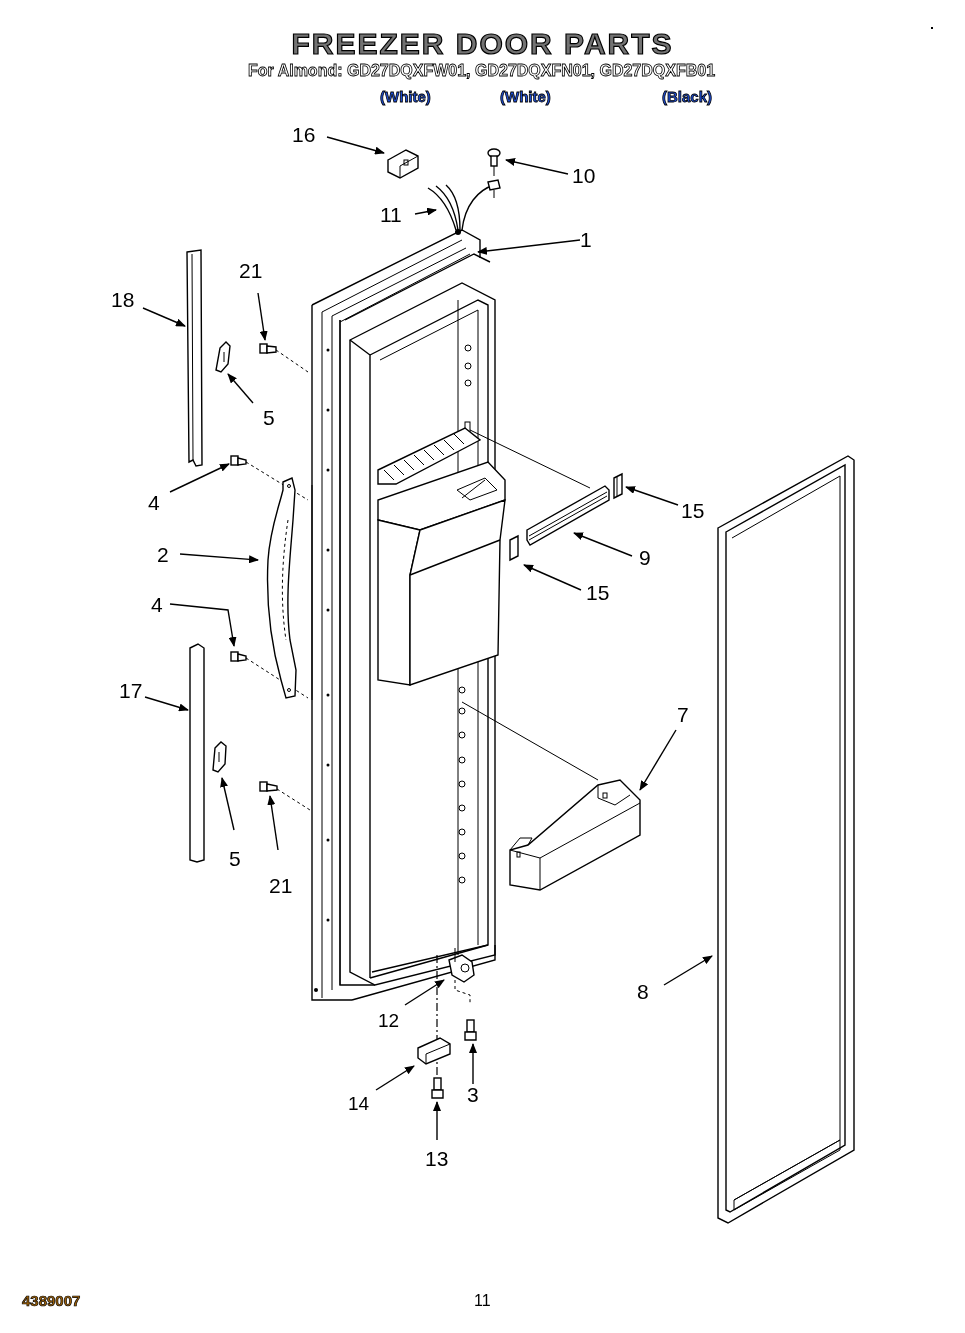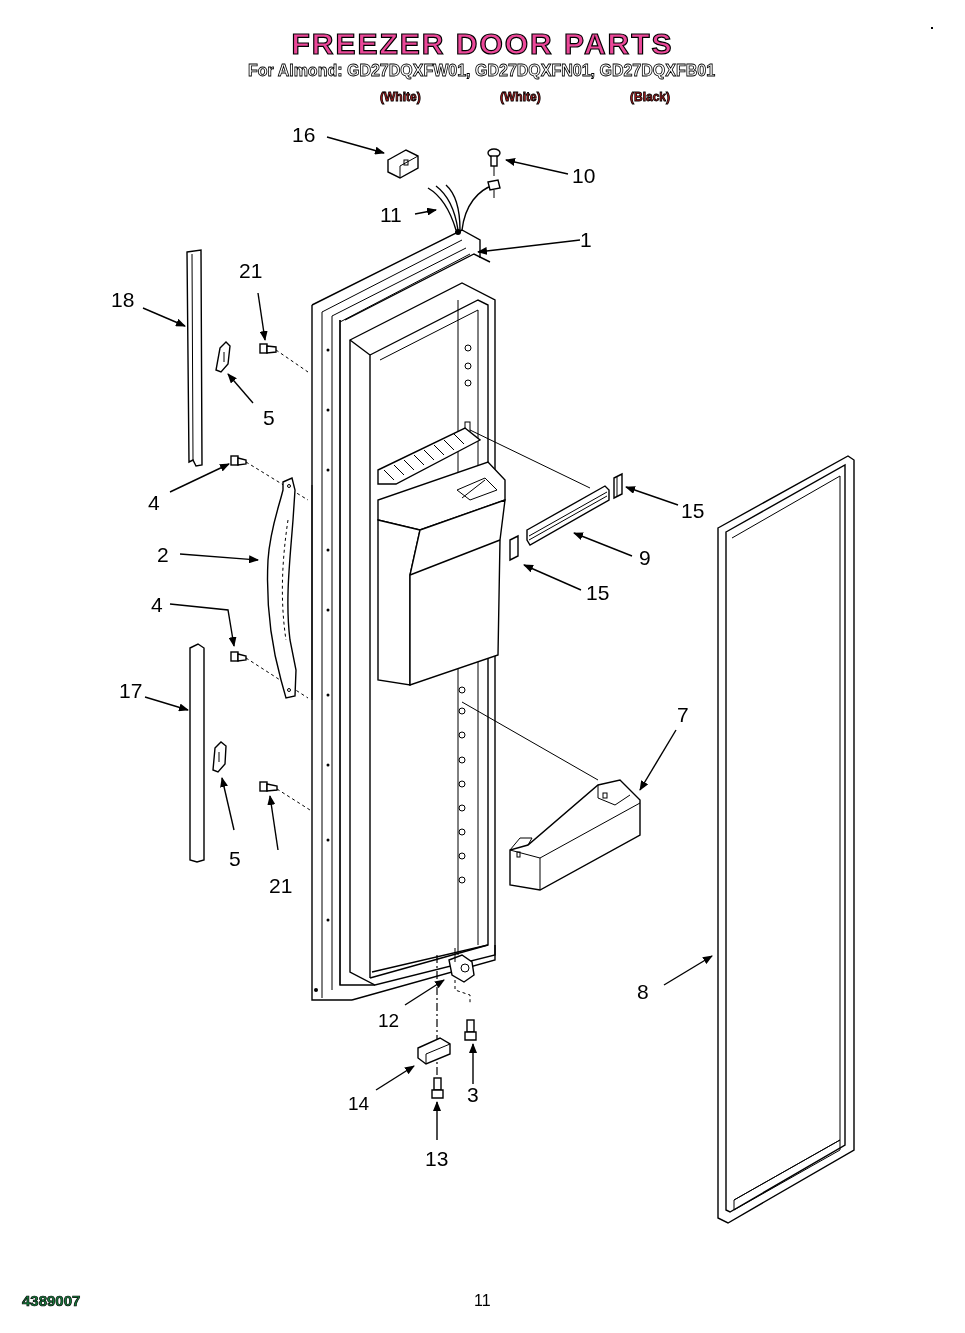--- a/index.html
+++ b/index.html
@@ -1,23 +1,23 @@
 <!DOCTYPE html>
 <html><head>
 <meta charset="utf-8">
 <style>
   html, body { margin: 0; padding: 0; background: #ffffff; }
   body { width: 965px; height: 1333px; position: relative; overflow: hidden; font-family: "Liberation Sans", sans-serif; color: #000; }
-  .title { position: absolute; left: 0; width: 965px; top: 28px; text-align: center; font-size: 30px; font-weight: bold; letter-spacing: 2px; color: #ec4899; -webkit-text-stroke: 1.2px #000; font-family: "Liberation Sans", sans-serif; line-height: 32px; }
+  .title { position: absolute; left: 0; width: 965px; top: 28px; text-align: center; font-size: 30px; font-weight: bold; letter-spacing: 2px; color: #737373; -webkit-text-stroke: 1.2px #000; font-family: "Liberation Sans", sans-serif; line-height: 32px; }
   .models { position: absolute; left: 248px; top: 62px; font-size: 16px; font-weight: bold; color: #fff; -webkit-text-stroke: 0.8px #000; white-space: nowrap; line-height: 18px; }
-  .variant { position: absolute; top: 88px; font-size: 12px; font-weight: bold; color: #b91c1c; -webkit-text-stroke: 0.8px #000; white-space: nowrap; line-height: 18px; }
+  .variant { position: absolute; top: 88px; font-size: 15px; font-weight: bold; color: #1d4ed8; -webkit-text-stroke: 0.8px #000; white-space: nowrap; line-height: 18px; }
   .v-white { left: 380px; }
   .v-almond { left: 500px; }
-  .v-black { left: 630px; text-align: center; }
-  .footer-code { position: absolute; left: 22px; top: 1292px; font-size: 15px; font-weight: bold; color: #15803d; -webkit-text-stroke: 0.7px #000; }
+  .v-black { left: 662px; text-align: center; }
+  .footer-code { position: absolute; left: 22px; top: 1292px; font-size: 15px; font-weight: bold; color: #a16207; -webkit-text-stroke: 0.7px #000; }
   .footer-page { position: absolute; left: 474px; top: 1292px; font-size: 16px; }
   svg.diagram { position: absolute; left: 0; top: 0; }
   .lbl { font-family: "Liberation Sans", sans-serif; font-size: 21px; fill: #000; }
   .lbl-sm { font-family: "Liberation Sans", sans-serif; font-size: 19px; fill: #000; }
   .ln { stroke: #000; stroke-width: 1.4; fill: none; }
   .thin { stroke: #000; stroke-width: 1; fill: none; }
   .dash { stroke: #000; stroke-width: 1; fill: none; stroke-dasharray: 3 3; }
   .dashdot { stroke: #000; stroke-width: 1.2; fill: none; stroke-dasharray: 8 3 2 3; }
   .part { fill: #fff; stroke: #000; stroke-width: 1.4; }
   .arrow { stroke: #000; stroke-width: 1.4; fill: none; marker-end: url(#ah); }

